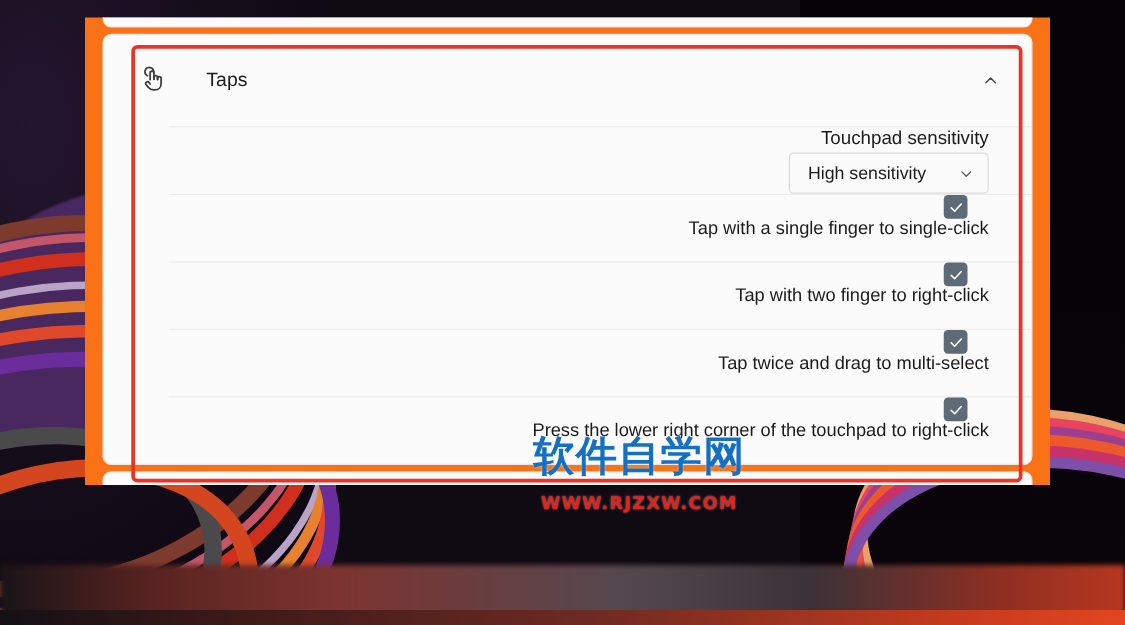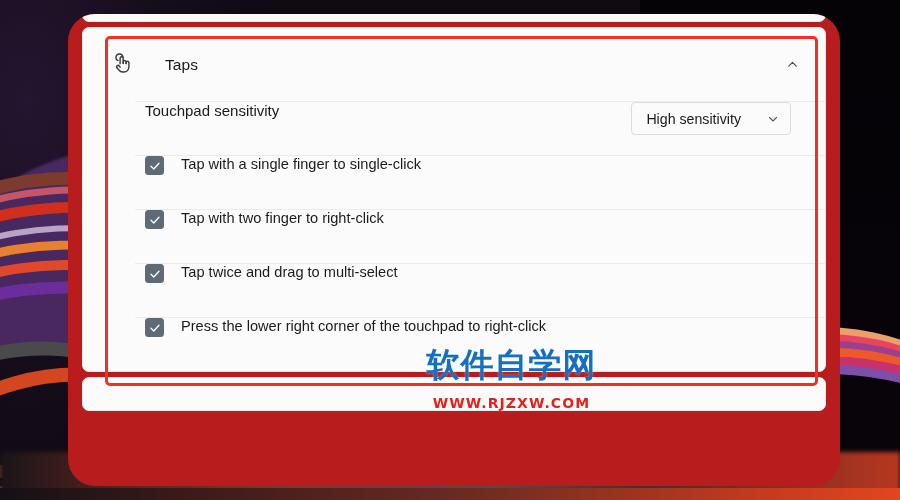--- a/index.html
+++ b/index.html
@@ -47,22 +47,22 @@
     background:linear-gradient(90deg,#1a1418 0%, #5a2420 14%, #7d3430 30%, #55494f 55%, #3b3238 72%, #8a2f22 88%, #b8371f 100%);
     filter:blur(2px);
   }
   .bottom-band2 {
     position:absolute; left:0; right:0; bottom:0; height:12px;
     background:linear-gradient(90deg,#141016 0%, #3a1a18 20%, #6d2a22 52%, #c33a1d 84%, #e2461f 100%);
   }
 
   
   #settings-window {
-    position:absolute; left:68px; top:14px; width:772px; height:472px;
-    background:#b91c1c; overflow:hidden;border-radius:27px;
+    position:absolute; left:68px; top:14px; width:772px; height:374px;
+    background:#f97316; overflow:hidden;
   }
   .card {
     background:#fbfbfb; border:1px solid #e8e8ea; border-radius:7px;
     margin:0 14px 5px 14px;
   }
   .card-partial-top { height:26px; margin-top:-18px; }
   .card-partial-bottom { height:34px; }
 
   
   .exp-header {
@@ -73,23 +73,24 @@
     width:34px; flex:0 0 34px; display:flex; align-items:center; justify-content:center;
     color:#3c3c3c;
   }
   .exp-title {
     flex:1; margin-left:26px; font-size:15.5px; color:#1b1b1b; letter-spacing:.1px;
   }
   .exp-chevron { width:30px; display:flex; align-items:center; justify-content:center; color:#4a4a4a; }
 
   
   .sub-row {
-    display:flex; align-items:flex-start; min-height:54px;
+    display:flex; align-items:flex-end; min-height:54px;
     margin-left:52px; padding:0 34px 0 10px;
     border-top:1px solid #ebebed;
+    flex-direction:column;
   }
   .sub-row-label { flex:1; font-size:15px; color:#1b1b1b; }
   .chk-row { min-height:54px; }
 
   .checkbox {
     width:19px; height:19px; flex:0 0 19px; border-radius:3.5px;
     background:#5e6a75; display:flex; align-items:center; justify-content:center;
     margin-right:17px;
   }
   .chk-label { font-size:14.6px; color:#1b1b1b; }

